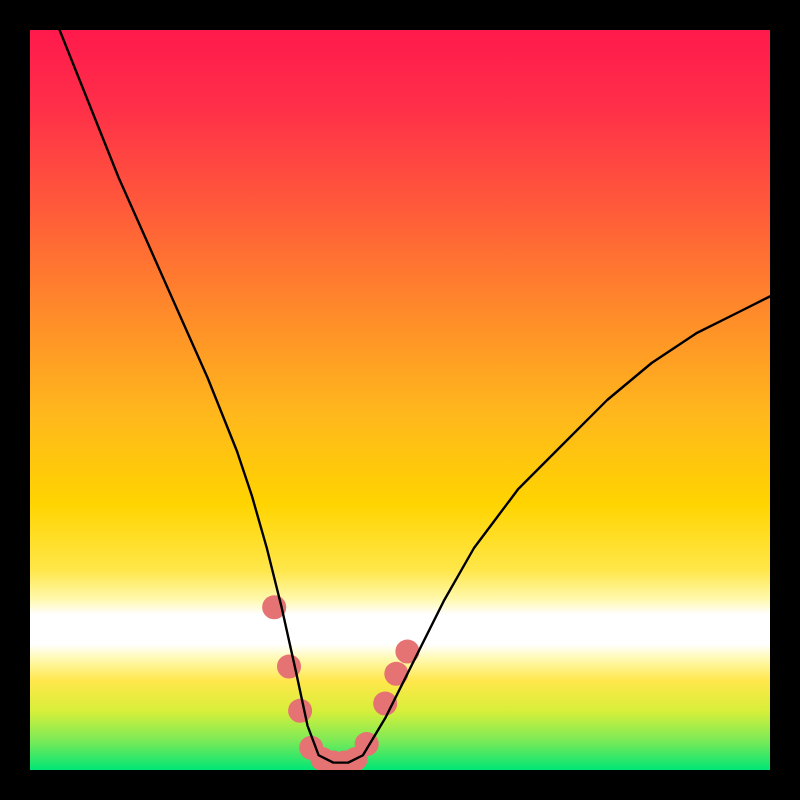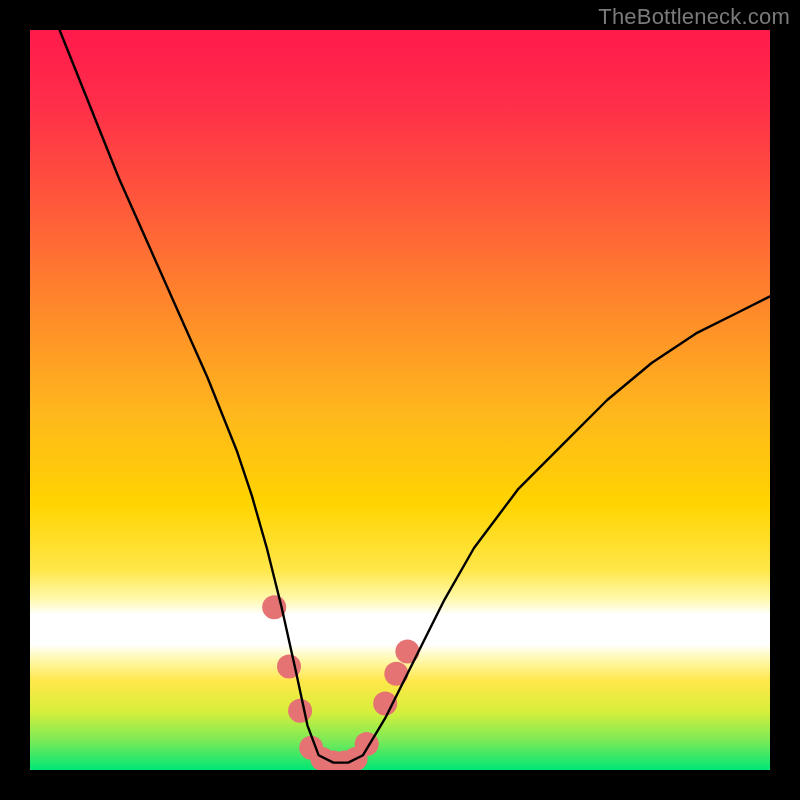--- a/index.html
+++ b/index.html
@@ -26,21 +26,20 @@
     top: 30px;
     width: 740px;
     height: 740px;
   }
   .plot svg { display: block; }
 </style>
 </head>
 <body>
 
 <div class="frame">
-  <div class="watermark">TheBottleneck.com</div>
   <div class="plot">
     <svg viewBox="0 0 740 740" width="740" height="740">
       <defs>
         <linearGradient id="bg" x1="0" y1="0" x2="0" y2="1">
           <stop offset="0%" stop-color="#ff1a4c"></stop>
           <stop offset="10%" stop-color="#ff2e49"></stop>
           <stop offset="24%" stop-color="#ff5a3a"></stop>
           <stop offset="38%" stop-color="#ff8a2a"></stop>
           <stop offset="52%" stop-color="#ffb81c"></stop>
           <stop offset="64%" stop-color="#ffd400"></stop>

